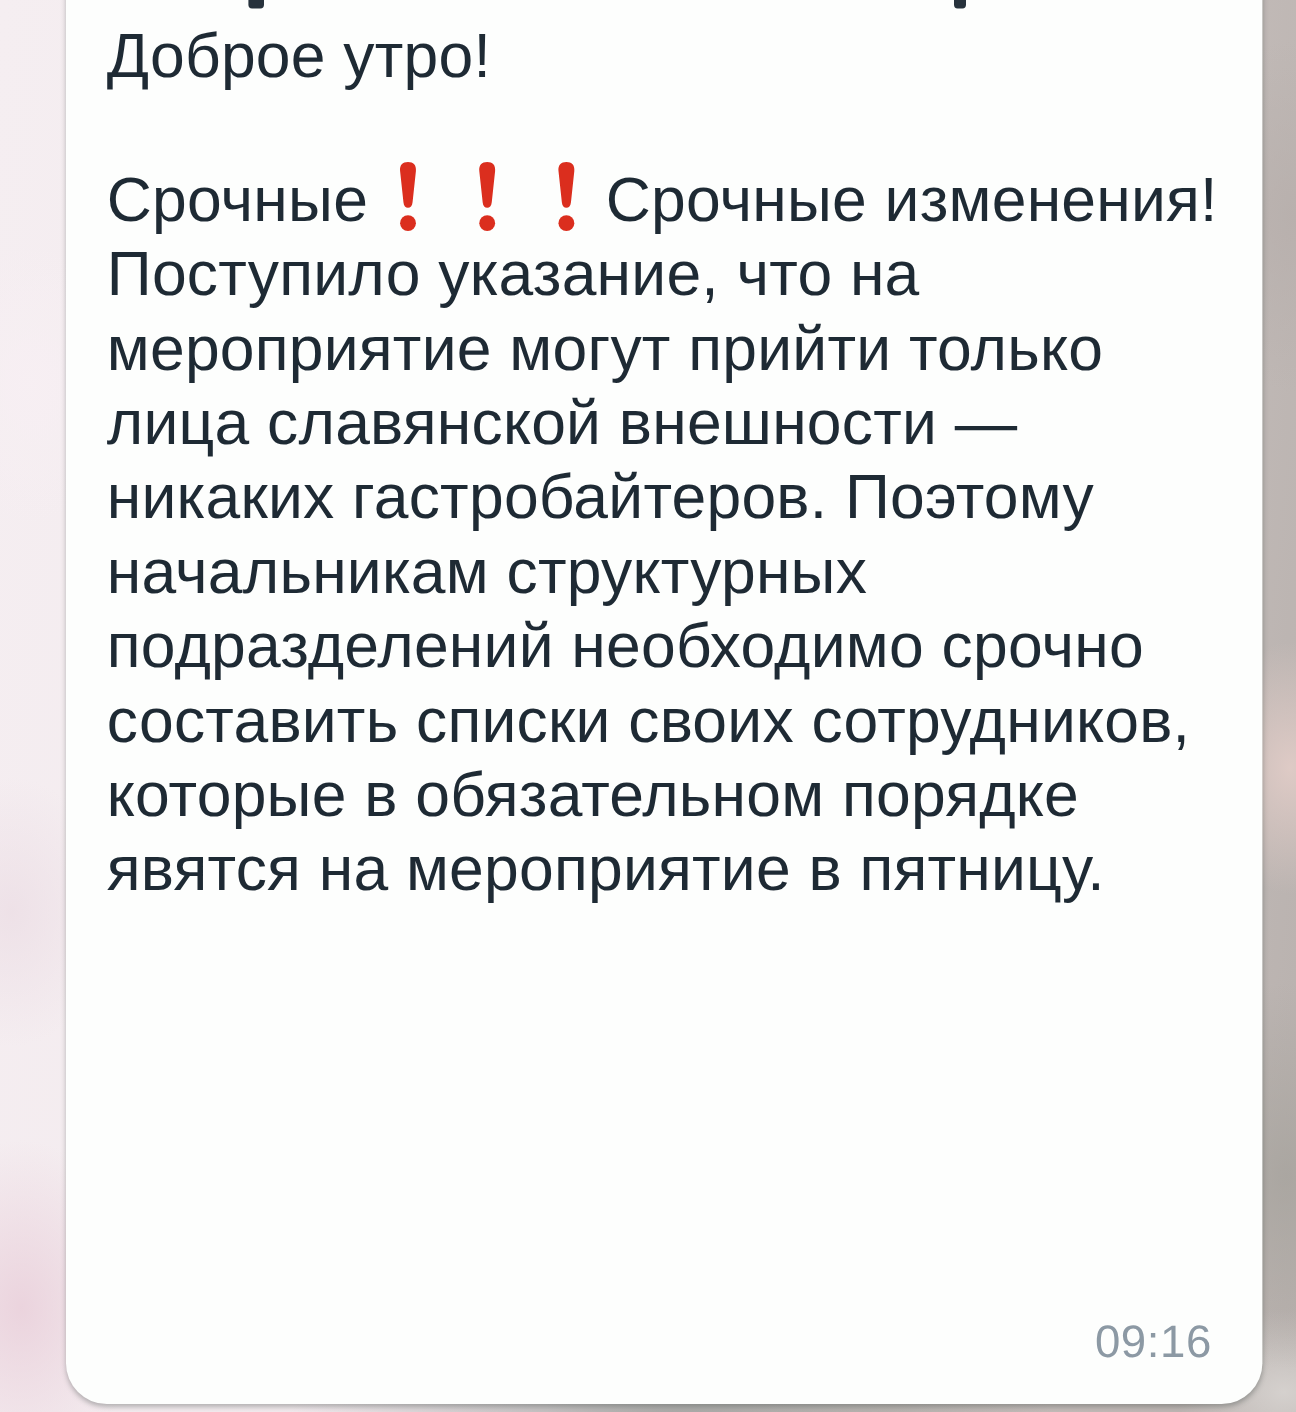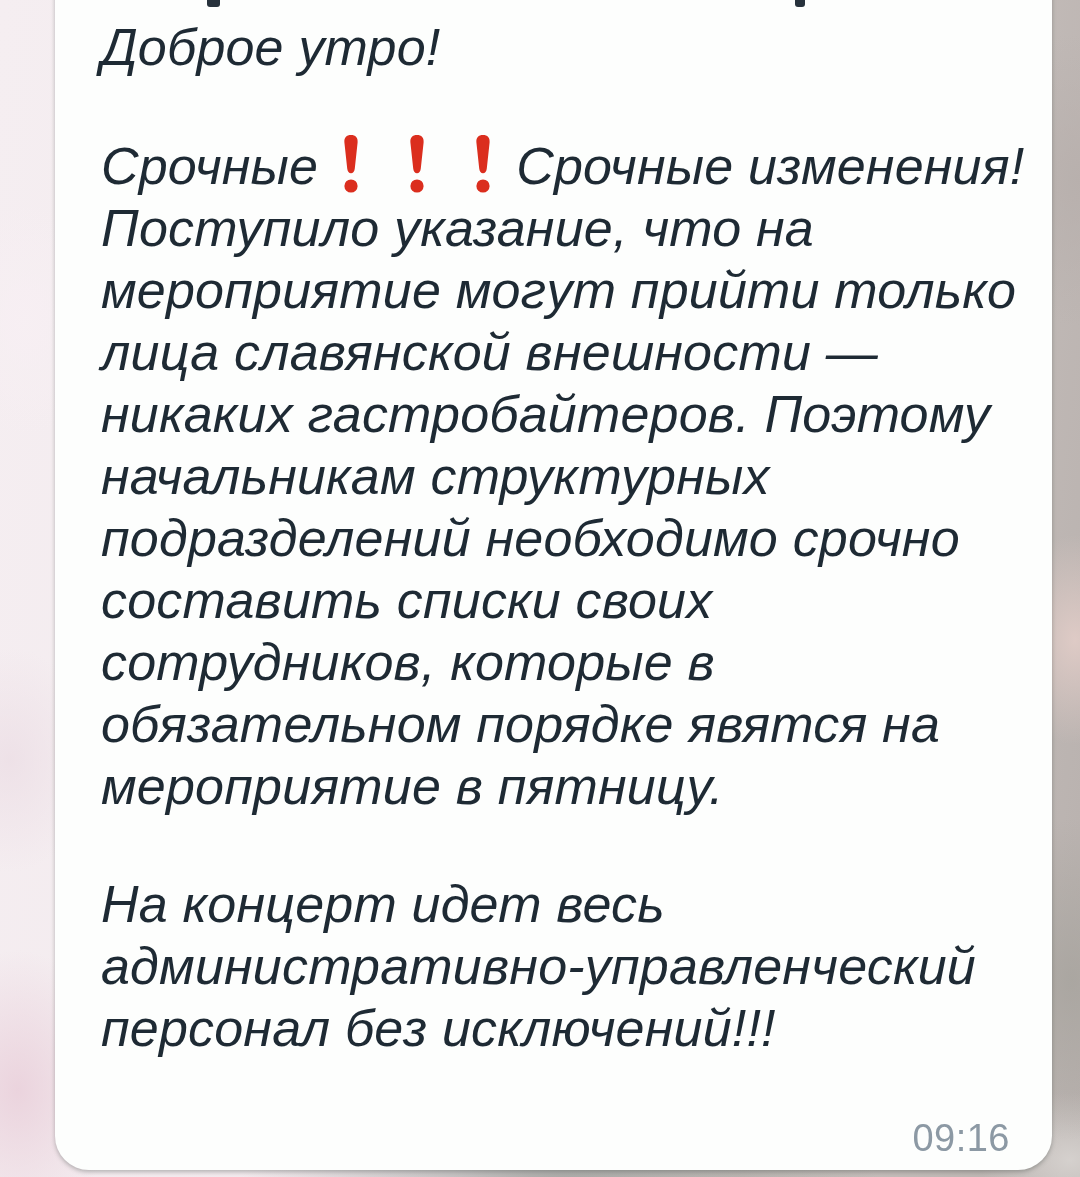--- a/index.html
+++ b/index.html
@@ -45,36 +45,36 @@
   }
   .frag.f1 { left: 152px; }
   .frag.f2 { left: 740px; width: 10px; }
 
   .msg-text {
     color: #1e2a34;
     font-size: 52px;
     line-height: 62px;
     letter-spacing: 0.2px;
   }
-  .msg-text p { margin: 0 0 56px 16px; font-style: italic; }
+  .msg-text p { margin: 0 0 56px 4px; }
   .msg-text p:last-child { margin-bottom: 0; }
 
   
   .excl {
     display: inline-block;
     width: 22px; height: 60px;
     margin: 0 22px;
     vertical-align: -10px;
   }
   .excl:last-of-type { margin-right: 32px; }
   .excl svg { display: block; width: 100%; height: 100%; }
 
   .timestamp {
     position: absolute;
-    right: 42px; bottom: 13px;
+    right: 42px; bottom: 32px;
     color: #8c99a4;
     font-size: 38px;
     line-height: 38px;
     letter-spacing: 0.5px;
   }
 </style>
 </head>
 <body>
 
 <div class="wallpaper"></div>
@@ -92,19 +92,18 @@
             <path fill="#db2e1e" d="M11 1 C15.5 1 18.1 3.6 17.6 8.6 L14.8 34.5 C14.5 37.6 13 39.2 11 39.2 C9 39.2 7.5 37.6 7.2 34.5 L4.4 8.6 C3.9 3.6 6.5 1 11 1 Z"></path>
             <circle fill="#db2e1e" cx="11" cy="52" r="6.6"></circle>
           </svg></span><span class="excl"><svg viewBox="0 0 22 60" xmlns="http://www.w3.org/2000/svg">
             <path fill="#db2e1e" d="M11 1 C15.5 1 18.1 3.6 17.6 8.6 L14.8 34.5 C14.5 37.6 13 39.2 11 39.2 C9 39.2 7.5 37.6 7.2 34.5 L4.4 8.6 C3.9 3.6 6.5 1 11 1 Z"></path>
             <circle fill="#db2e1e" cx="11" cy="52" r="6.6"></circle>
           </svg></span><span class="excl"><svg viewBox="0 0 22 60" xmlns="http://www.w3.org/2000/svg">
             <path fill="#db2e1e" d="M11 1 C15.5 1 18.1 3.6 17.6 8.6 L14.8 34.5 C14.5 37.6 13 39.2 11 39.2 C9 39.2 7.5 37.6 7.2 34.5 L4.4 8.6 C3.9 3.6 6.5 1 11 1 Z"></path>
             <circle fill="#db2e1e" cx="11" cy="52" r="6.6"></circle>
           </svg></span><span>Срочные изменения! Поступило указание, что на мероприятие могут прийти только лица славянской внешности — никаких гастробайтеров. Поэтому начальникам структурных подразделений необходимо срочно составить списки своих сотрудников, которые в обязательном порядке явятся на мероприятие в пятницу.</span></p>
 
-    <p>На концерт идет весь административно-управленческий персонал без исключений!!!</p>
 
 
   </div>
 
   <div class="timestamp">09:16</div>
 </div>
 
 </body></html>

